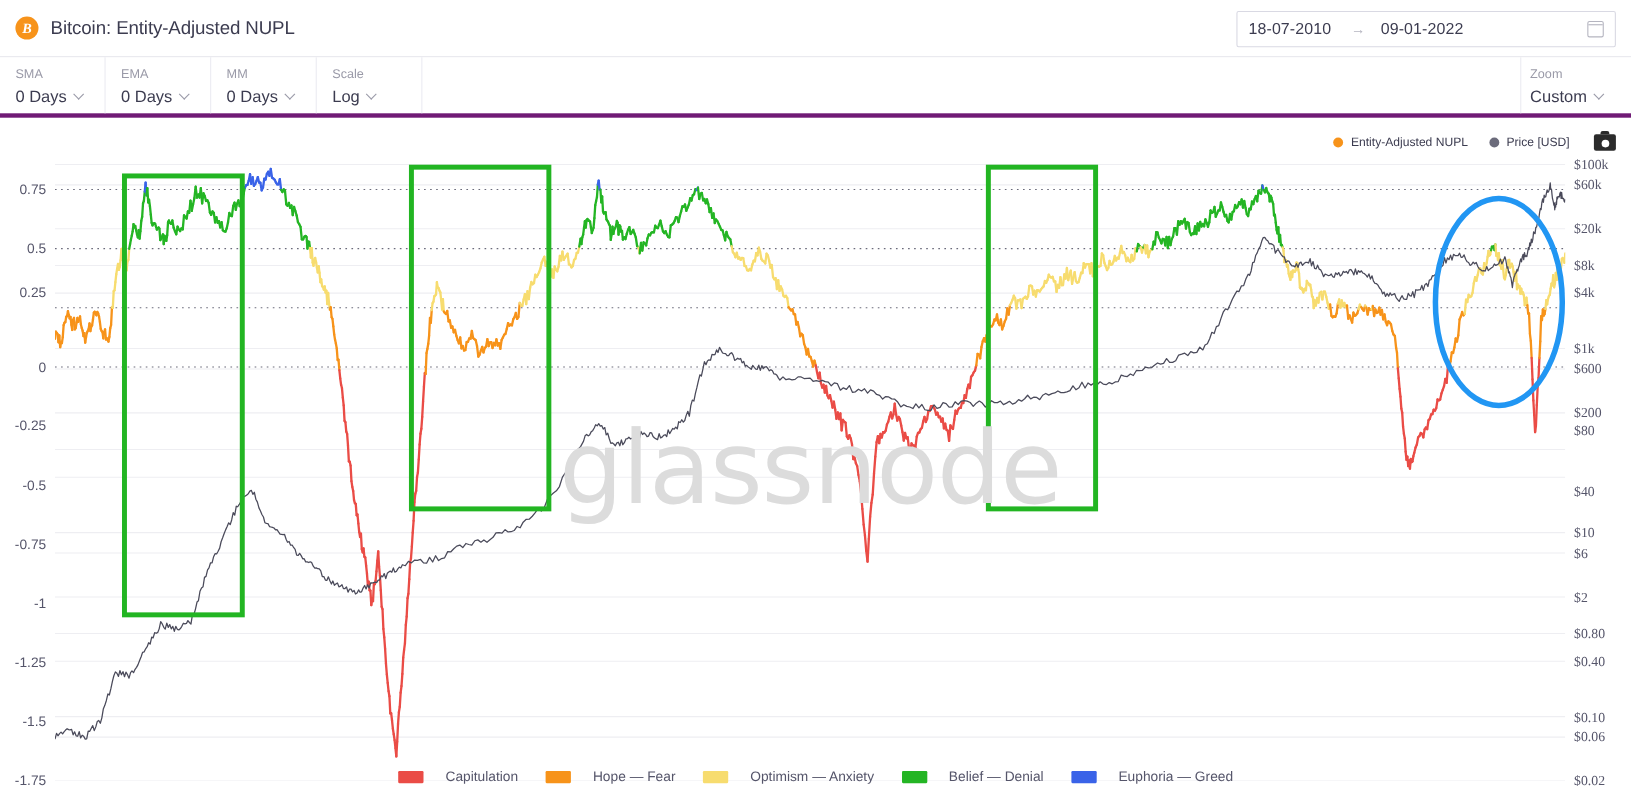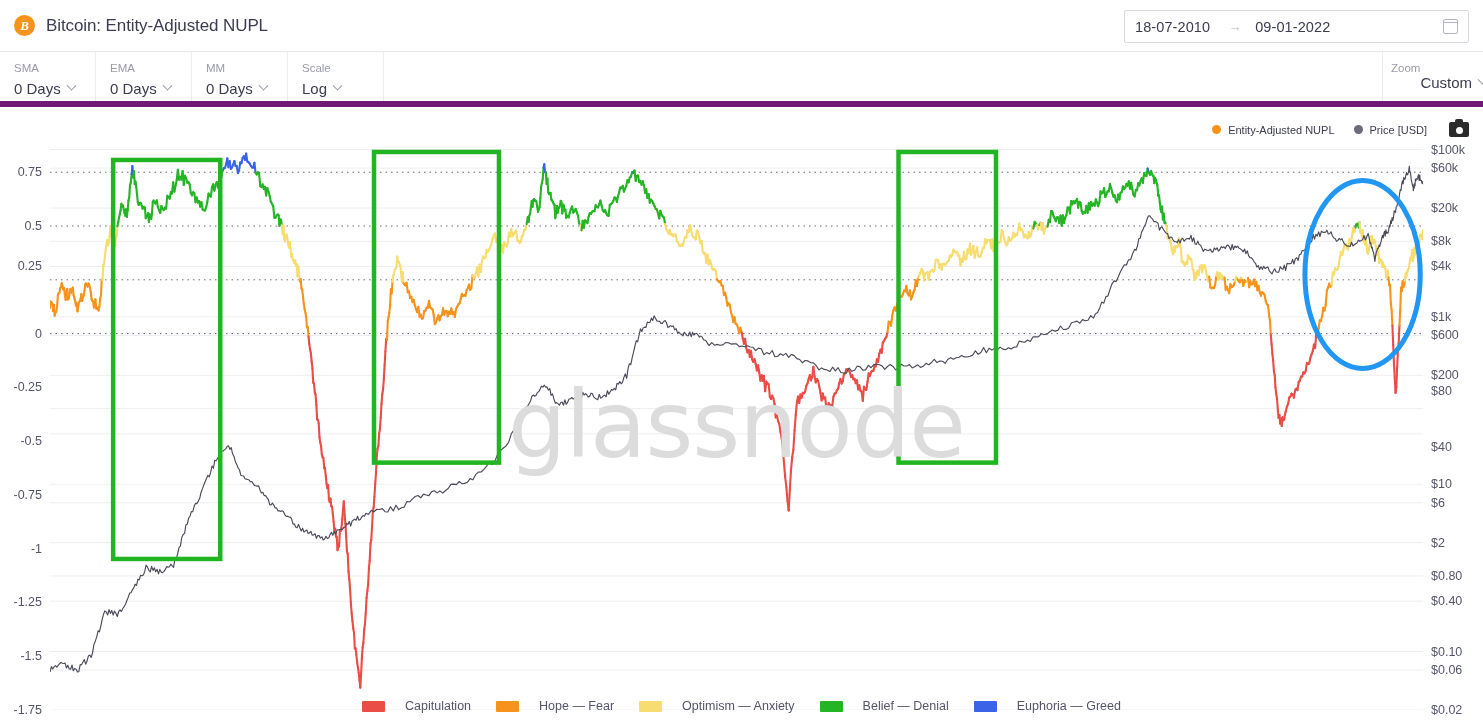--- a/index.html
+++ b/index.html
@@ -47,42 +47,42 @@
     border: 1.4px solid #b5b5c0; border-radius: 2px;
   }
   .cal-icon i::before {
     content: ""; position: absolute; left: 0; right: 0; top: 2px;
     height: 1.4px; background: #b5b5c0;
   }
 
   
   .toolbar {
     position: absolute; left: 0; top: 52px; width: 1483px; height: 55px;
-    border-bottom: 6px solid #701a75;
+    border-bottom: 4px solid #701a75;
     display: flex; align-items: stretch;
   }
   .tb-cell {
     width: 96px; padding: 9px 0 0 14px;
     border-right: 1px solid #ececf2;
     display: flex; flex-direction: column; justify-content: flex-start;
   }
   .tb-label { font-size: 11.5px; color: #9a9aa8; line-height: 15px; }
   .tb-value {
     font-size: 15px; color: #3c3c50; line-height: 21px;
     display: flex; align-items: center; gap: 7px; margin-top: 2px;
   }
   .chev {
     display: inline-block; width: 7px; height: 7px;
     border-right: 1.5px solid #9a9aa8; border-bottom: 1.5px solid #9a9aa8;
     transform: rotate(45deg) translate(-2px,-2px);
   }
   .tb-spacer { flex: 1; border-right: 1px solid #ececf2; }
   .tb-zoom {
     width: 92px; padding: 9px 0 0 0; text-align: left;
-    display: flex; flex-direction: row; margin-left: 8px;
+    display: flex; flex-direction: column; margin-left: 8px;
   }
 
   
   .chart-area {
     position: absolute; left: 0; top: 107px; width: 1483px; height: 614px;
   }
   .legend-top {
     position: absolute; right: 14px; top: 15px;
     display: flex; align-items: center; gap: 19px;
   }
@@ -112,21 +112,21 @@
     position: absolute; left: 0; top: 33px; width: 46px; height: 582px;
   }
   .axis-right {
     position: absolute; left: 1427px; top: 33px; width: 56px; height: 582px;
   }
   .tick {
     position: absolute; font-size: 12.5px; color: #55556a;
     white-space: nowrap; line-height: 1;
   }
   .tick.left { right: 4px; text-align: right; }
-  .tick.right { left: 4px; text-align: right; }
+  .tick.right { left: 4px; text-align: right; font-family: Liberation Serif, serif; }
 
   .watermark {
     position: absolute; left: 0; top: 0; width: 1373px; height: 570px;
     display: flex; align-items: center; justify-content: center;
     font-size: 92px; color: #dcdcdc; letter-spacing: -1px;
     font-family: "DejaVu Sans", sans-serif;
     pointer-events: none; user-select: none;
   }
 
   .legend-bottom {

